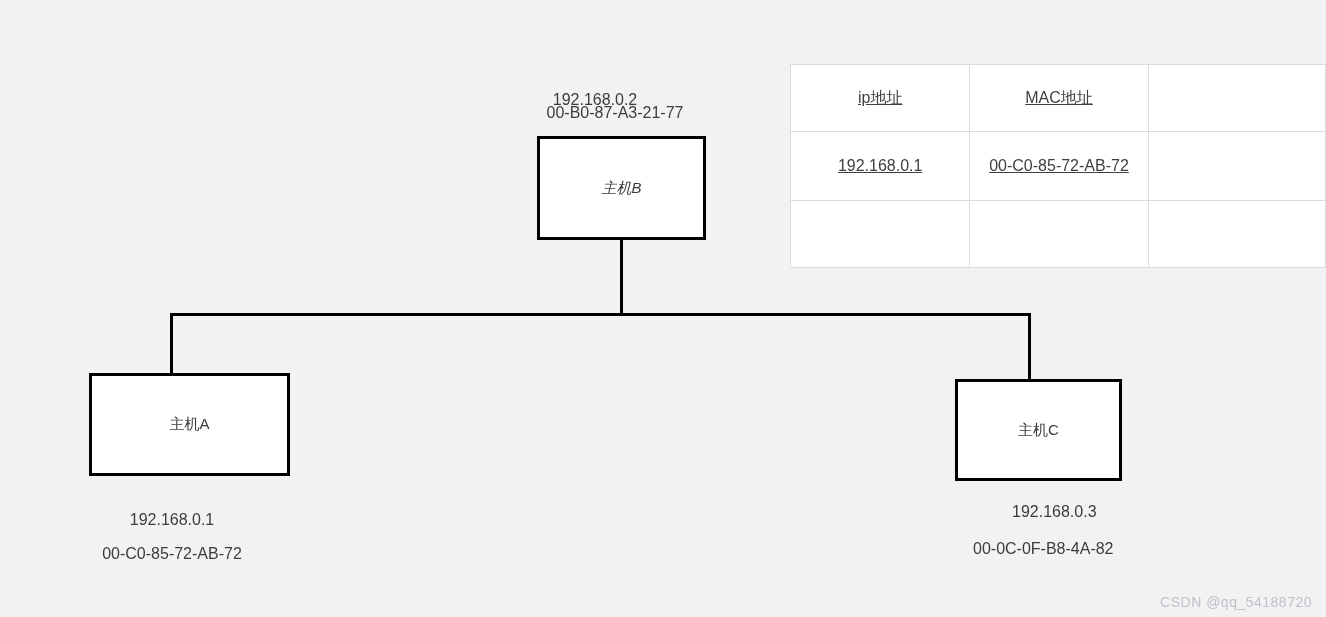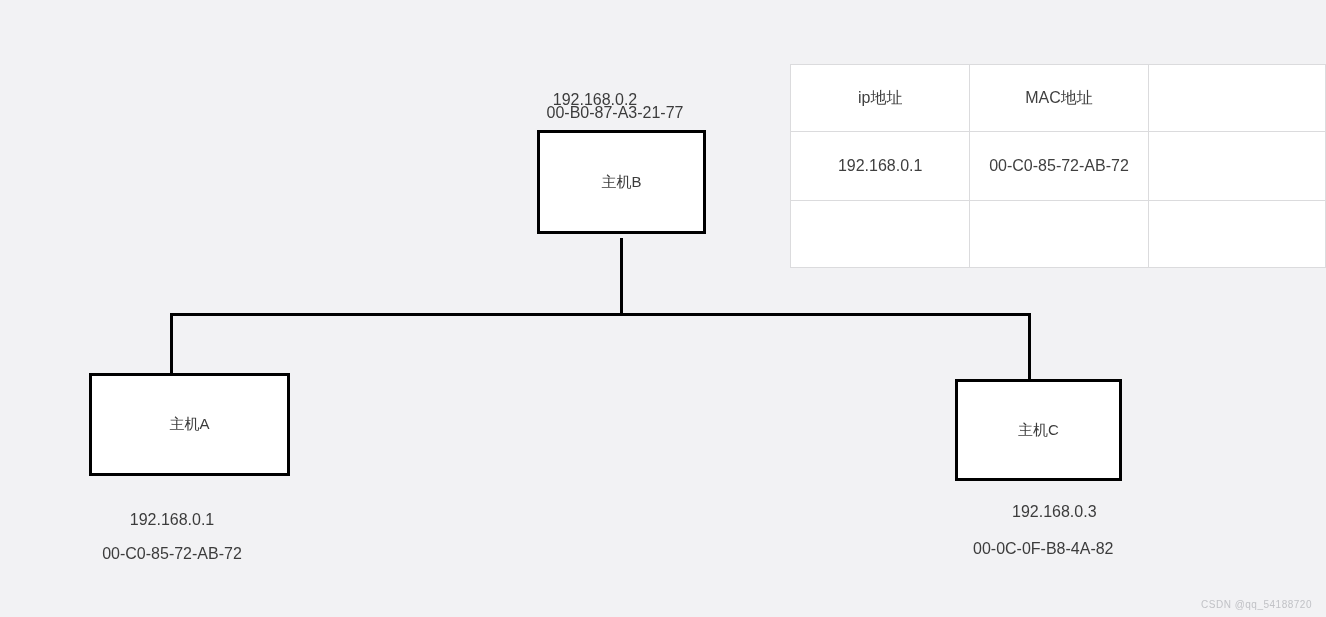--- a/index.html
+++ b/index.html
@@ -29,21 +29,21 @@
     position: absolute;
     background: #ffffff;
     border: 3px solid #000000;
     box-sizing: border-box;
     display: flex;
     align-items: center;
     justify-content: center;
     color: #3c3c3c;
     font-size: 15px;
   }
-  #host-b-box { left: 537px; top: 130px; width: 169px; height: 104px; }
+  #host-b-box { left: 537px; top: 136px; width: 169px; height: 104px; font-style: italic; }
   #host-a-box { left: 89px;  top: 373px; width: 201px; height: 103px; }
   #host-c-box { left: 947px; top: 379px; width: 167px; height: 102px; margin-left: 8px; }
 
   .line {
     position: absolute;
     background: #000000;
   }
   #bus-line      { left: 170px;  top: 313px; width: 861px; height: 3px; }
   #drop-b        { left: 620px;  top: 238px; width: 3px;   height: 78px; }
   #drop-a        { left: 170px;  top: 313px; width: 3px;   height: 62px; }
@@ -57,20 +57,21 @@
   #c-mac { left: 973px; top: 540px; }
 
   #arp-table {
     position: absolute;
     left: 790px;
     top: 64px;
     border-collapse: collapse;
     table-layout: fixed;
     font-size: 16px;
     color: #3f3f3f;
+    text-decoration: underline;
   }
   #arp-table td, #arp-table th {
     width: 152px;
     border: 1px solid #dbdbdd;
     background: #ffffff;
     text-align: center;
     vertical-align: middle;
     padding: 0 14px;
     font-weight: normal;
     overflow-wrap: break-word;
@@ -78,21 +79,21 @@
     line-height: 1.6;
   }
   #arp-table tr.header-row  { height: 67px; }
   #arp-table tr.data-row-1  { height: 69px; }
   #arp-table tr.data-row-2  { height: 67px; }
 
   #watermark {
     position: absolute;
     right: 14px;
     bottom: 7px;
-    font-size: 10px;
+    font-size: 14px;
     color: #c1c2c6;
     letter-spacing: 0.5px;
   }
 </style>
 </head>
 <body>
 
 <div id="canvas">
 
   <div class="label centered" id="b-ip">192.168.0.2</div>

